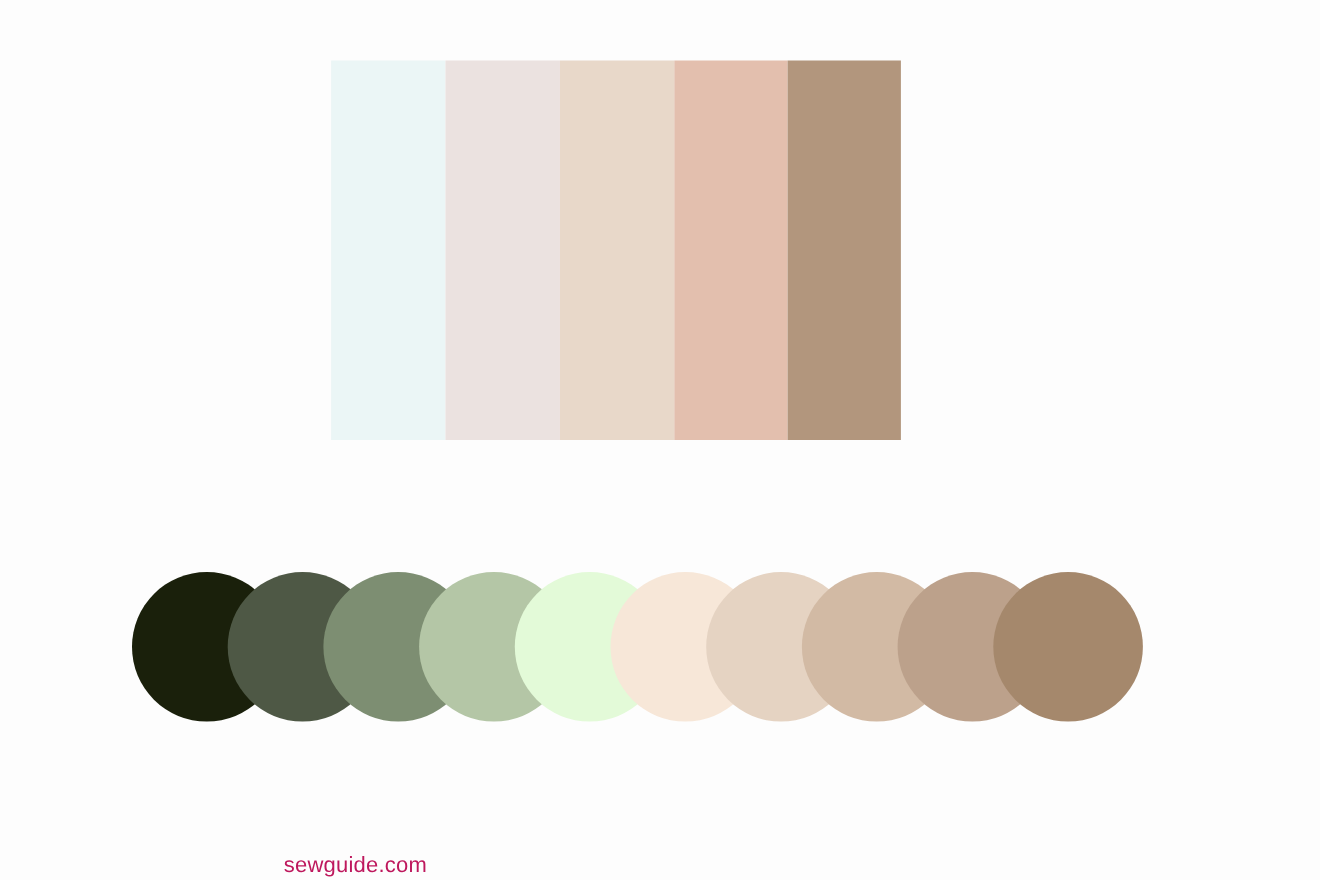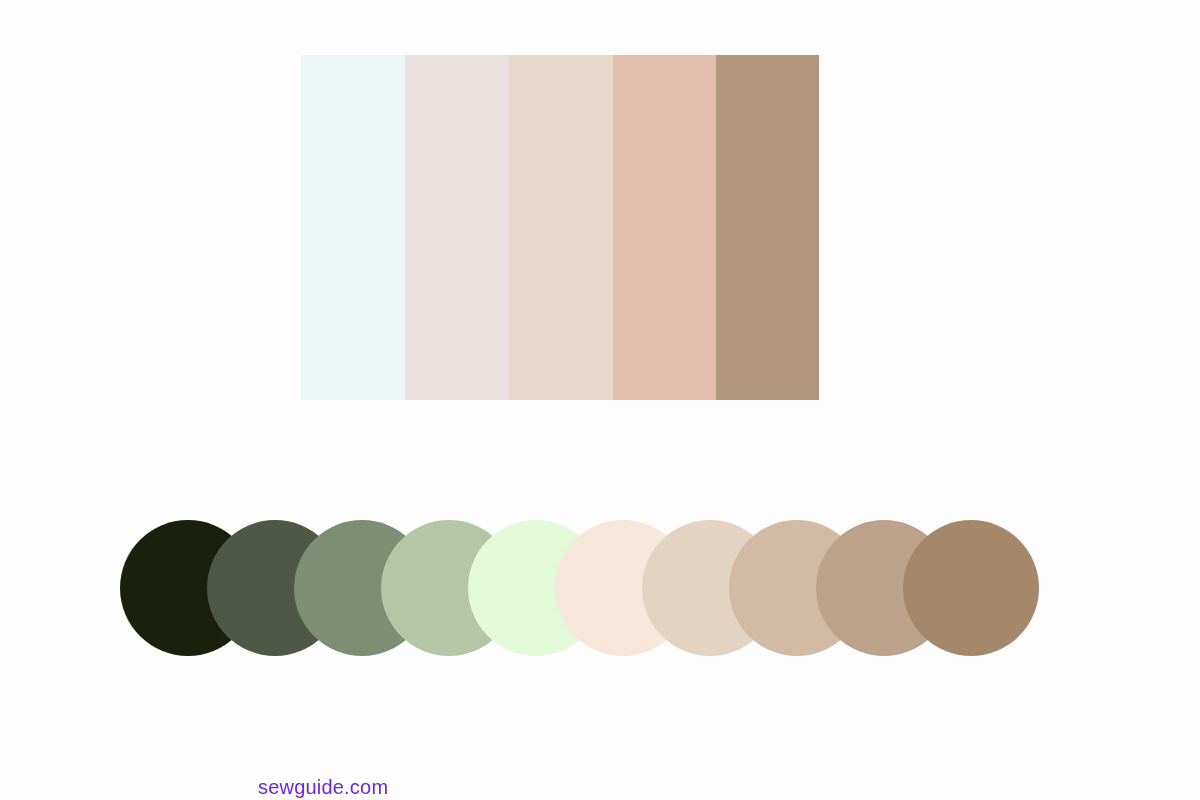--- a/index.html
+++ b/index.html
@@ -51,21 +51,21 @@
     height: 136px;
     border-radius: 50%;
   }
 
   
   #watermark {
     position: absolute;
     left: 258px;
     top: 776px;
     font-size: 20px;
-    color: #6d28d9;
+    color: #be185d;
     font-family: "Liberation Sans", sans-serif;
     letter-spacing: 0.2px;
     white-space: nowrap;
   }
 </style>
 </head>
 <body>
 
 <div id="palette-page">
 

